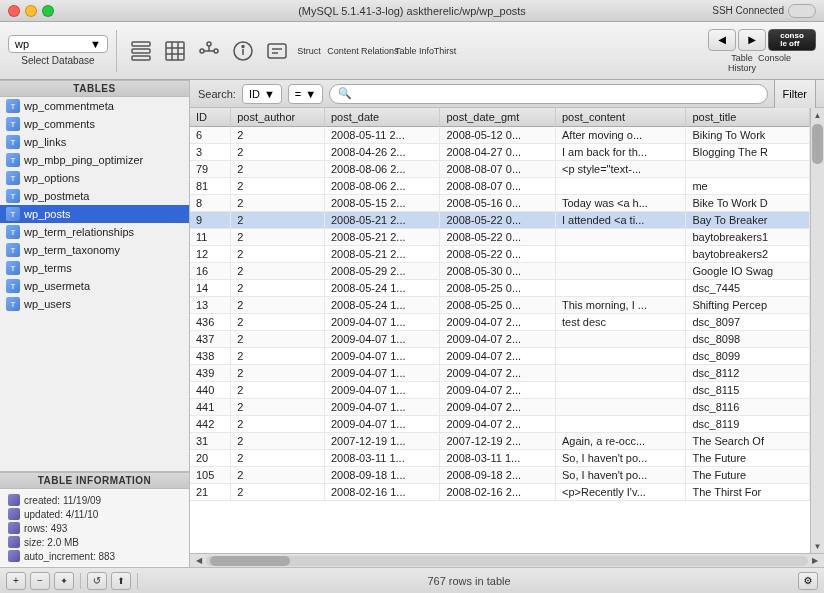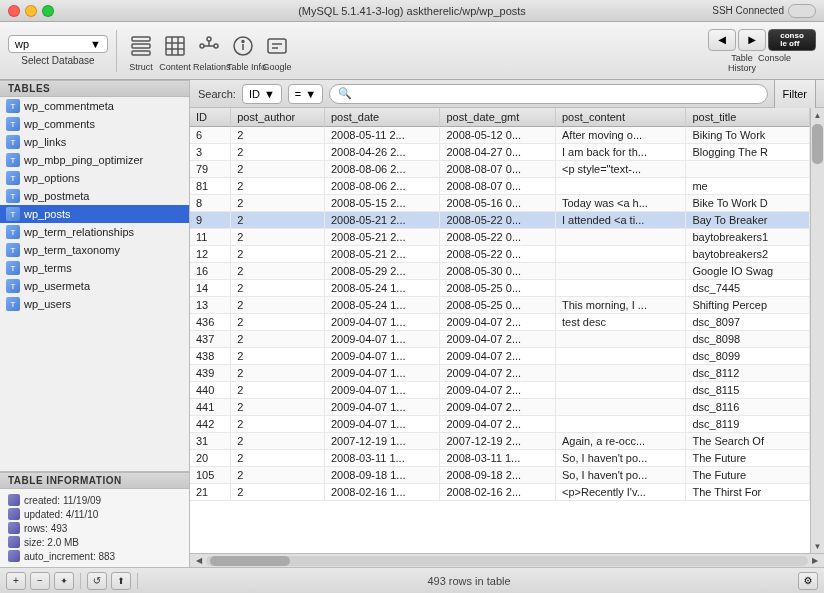--- a/index.html
+++ b/index.html
@@ -93,21 +93,21 @@
       color: #333;
     }
     .toolbar-sep {
       width: 1px;
       height: 42px;
       background: #bbb;
       margin: 0 4px;
     }
     .toolbar-btn-group {
       display: flex;
-      flex-direction: column;
+      flex-direction: row;
       align-items: center;
     }
     .toolbar-icon-row {
       display: flex;
       gap: 2px;
     }
     .toolbar-icon {
       width: 32px;
       height: 32px;
       display: flex;
@@ -181,20 +181,21 @@
     }
     .sidebar-section-title {
       background: linear-gradient(to bottom, #d8d8d8, #c8c8c8);
       border-top: 1px solid #bbb;
       border-bottom: 1px solid #bbb;
       padding: 2px 8px;
       font-size: 10px;
       font-weight: bold;
       color: #333;
       letter-spacing: 0.5px;
+      text-align: center;
     }
     .sidebar-list {
       overflow-y: auto;
       flex: 1;
     }
     .sidebar-item {
       display: flex;
       align-items: center;
       padding: 2px 6px;
       cursor: pointer;
@@ -532,21 +533,21 @@
           <line x1="7" y1="10" x2="17" y2="10"></line>
           <line x1="7" y1="14" x2="13" y2="14"></line>
         </svg>
       </button>
     </div>
     <div class="toolbar-label-row">
       <span class="toolbar-label" style="width:32px; font-size:9px; color:#333">Struct</span>
       <span class="toolbar-label" style="width:32px; font-size:9px; color:#333">Content</span>
       <span class="toolbar-label" style="width:32px; font-size:9px; color:#333">Relations</span>
       <span class="toolbar-label" style="width:32px; font-size:9px; color:#333; white-space:nowrap">Table Info</span>
-      <span class="toolbar-label" style="width:32px; font-size:9px; color:#333">Google</span>
+      <span class="toolbar-label" style="width:32px; font-size:9px; color:#333">Thirst</span>
     </div>
   </div>
 
   <div class="nav-buttons">
     <div style="display:flex;flex-direction:column;align-items:center;gap:2px;">
       <div style="display:flex;gap:2px;">
         <div class="nav-btn">◀</div>
         <div class="nav-btn">▶</div>
         <div class="console-badge">
           <span style="font-size:8px; line-height:1">conso<br>le off</span>
@@ -878,15 +879,15 @@
 </div>
 
 <div class="bottom-bar">
   <div class="bottom-btn">+</div>
   <div class="bottom-btn">−</div>
   <div class="bottom-btn" style="font-size:9px">✦</div>
   <div class="bottom-sep"></div>
   <div class="bottom-btn">↺</div>
   <div class="bottom-btn" style="font-size:9px">⬆</div>
   <div class="bottom-sep"></div>
-  <span class="row-count">493 rows in table</span>
+  <span class="row-count">767 rows in table</span>
   <div class="settings-btn">⚙</div>
 </div>
 
 </body></html>

